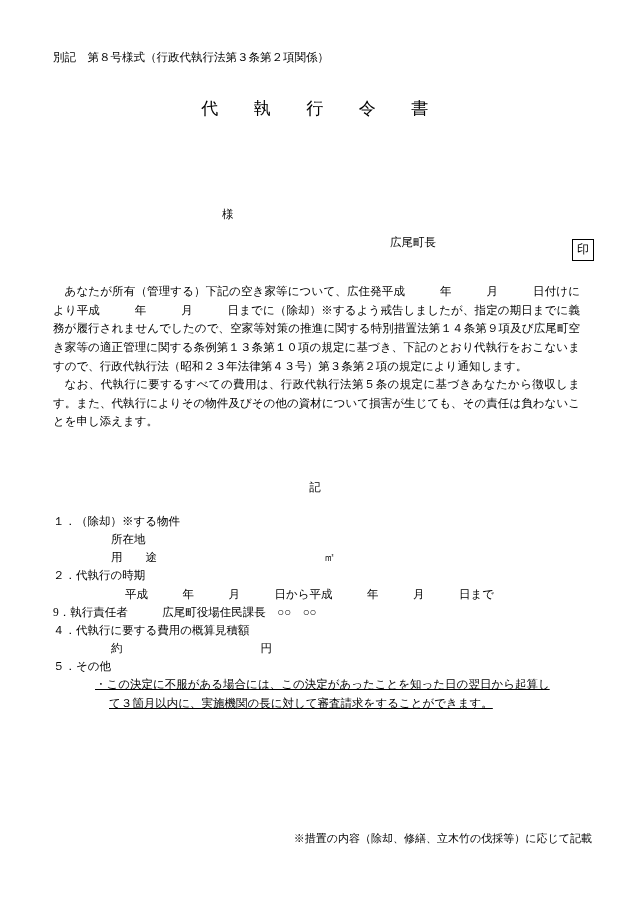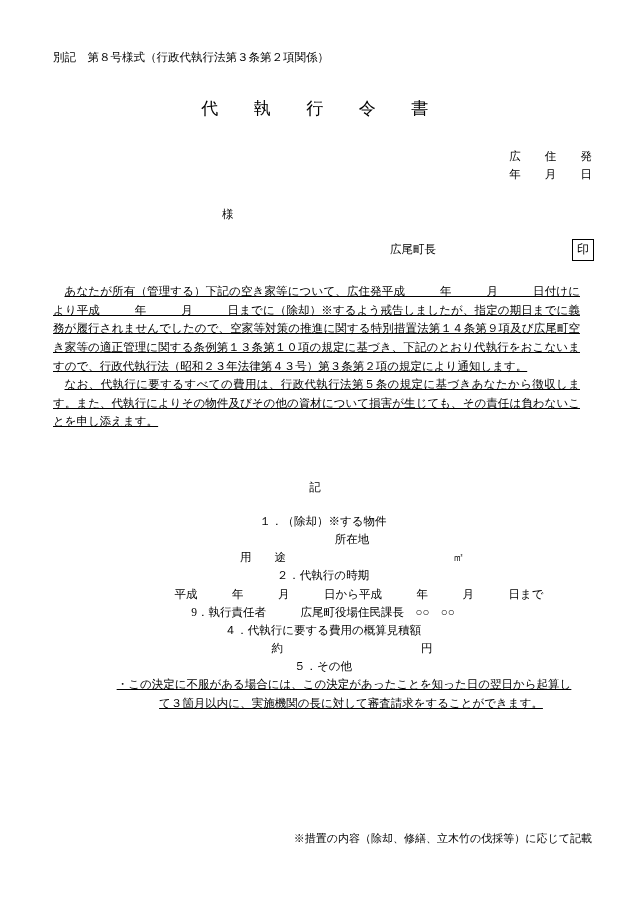--- a/index.html
+++ b/index.html
@@ -45,62 +45,61 @@
     font-size: 11.5px;
   }
   .issue-block div { white-space: nowrap; }
   .addressee {
     position: absolute;
     left: 222px; top: 206px;
     font-size: 11.5px;
   }
   .mayor-row {
     position: absolute;
-    left: 390px; top: 241px;
+    left: 390px; top: 234px;
     width: 210px;
     font-size: 11.5px;
     white-space: nowrap;
   }
   .seal {
     position: absolute;
     left: 572px; top: 239px;
     width: 20px; height: 20px;
     border: 1px solid #000;
     font-size: 12px;
     line-height: 19px;
     text-align: center;
   }
   .body-text {
     position: absolute;
     left: 53px; top: 282px;
     width: 527px;
     font-size: 11.5px;
     line-height: 1.62;
     text-align: justify;
-    text-decoration: underline;
   }
   .body-text p {
     margin: 0;
     text-indent: 1em;
   }
   .ki-mark {
     position: absolute;
     left: 0; top: 479px;
     width: 630px;
     text-align: center;
     font-size: 11.5px;
   }
   .items {
     position: absolute;
     left: 53px; top: 512px;
     width: 540px;
     font-size: 11.5px;
     line-height: 1.58;
   }
-  .item { position: relative; text-align: center; }
+  .item { position: relative; }
   .item > .lbl { white-space: nowrap; }
   .sub2 { padding-left: 58px; white-space: nowrap; }
   .bullet { padding-left: 42px; text-indent: 0; text-decoration: underline; }
   .bullet .cont { display: block; padding-left: 14px; }
   .footnote {
     position: absolute;
     left: 0; top: 830px;
     width: 592px;
     text-align: right;
     font-size: 11px;
@@ -110,24 +109,20 @@
 </style>
 </head>
 <body>
 
 <div class="page">
 
   <div class="form-no">別記　第８号様式（行政代執行法第３条第２項関係）</div>
 
   <div class="doc-title">代　　執　　行　　令　　書</div>
 
-  <div class="issue-block">
-    <div><span>広</span><span class="sp2"></span><span>住</span><span class="sp2"></span><span>発</span></div>
-    <div><span>年</span><span class="sp2"></span><span>月</span><span class="sp2"></span><span>日</span></div>
-  </div>
 
   <div class="addressee">様</div>
 
   <div class="mayor-row">広尾町長</div>
   <div class="seal">印</div>
 
   <div class="body-text">
     <p>あなたが所有（管理する）下記の空き家等について、広住発平成　　　年　　　月　　　日付けにより平成　　　年　　　月　　　日までに（除却）※するよう戒告しましたが、指定の期日までに義務が履行されませんでしたので、空家等対策の推進に関する特別措置法第１４条第９項及び広尾町空き家等の適正管理に関する条例第１３条第１０項の規定に基づき、下記のとおり代執行をおこないますので、行政代執行法（昭和２３年法律第４３号）第３条第２項の規定により通知します。</p>
     <p>なお、代執行に要するすべての費用は、行政代執行法第５条の規定に基づきあなたから徴収します。また、代執行によりその物件及びその他の資材について損害が生じても、その責任は負わないことを申し添えます。</p>
   </div>

